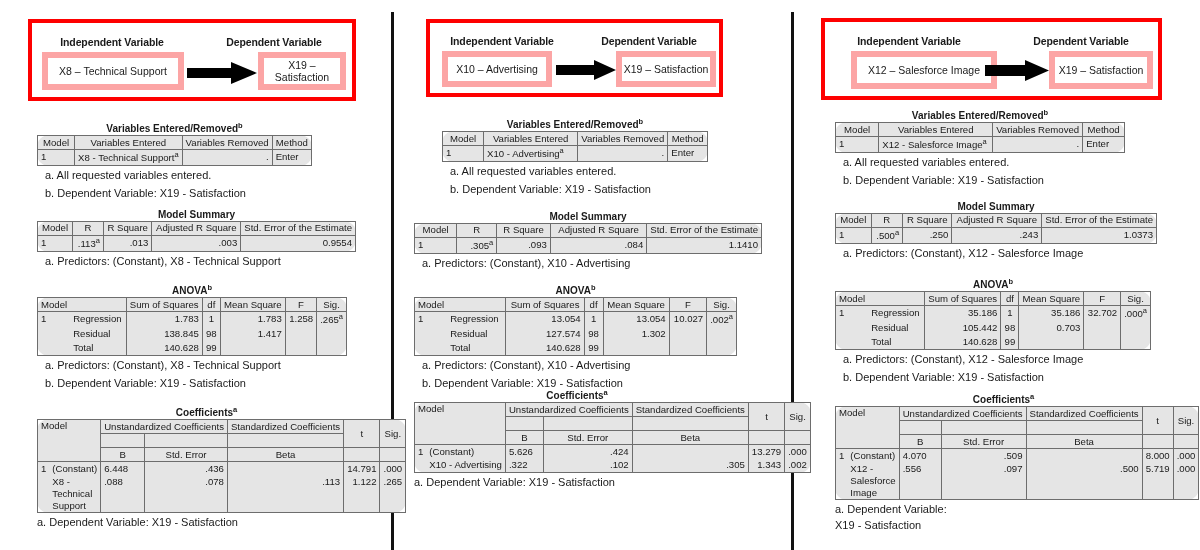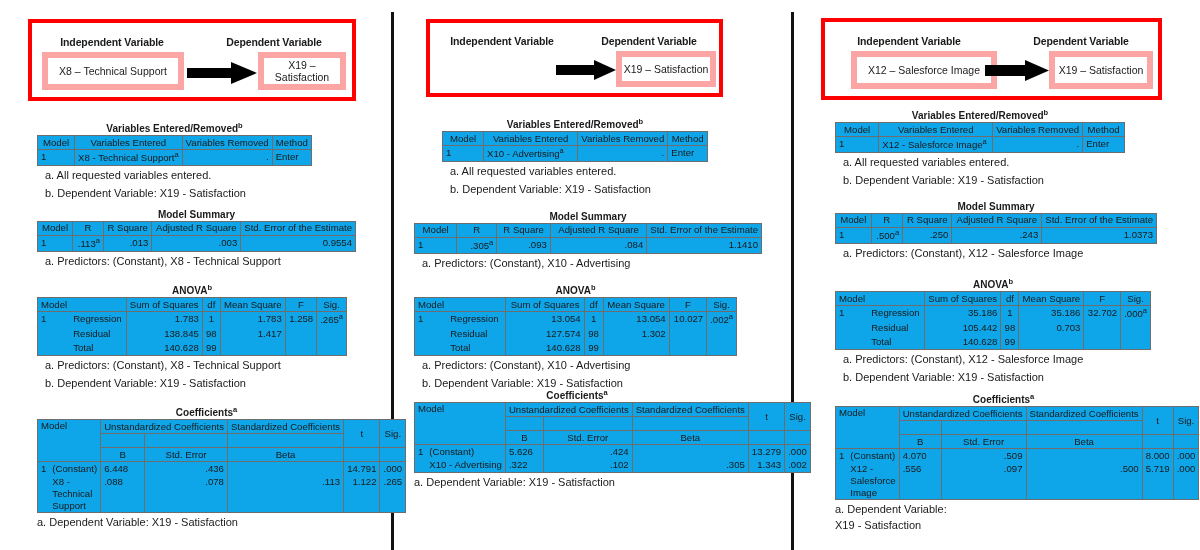--- a/index.html
+++ b/index.html
@@ -78,21 +78,22 @@
     font-weight: bold;
     text-align: center;
     margin-bottom: 1px;
     white-space: nowrap;
   }
   .tbl-title sup, .sup { font-size: 7.5px; vertical-align: super; }
   table.spss {
     border-collapse: collapse;
     font-size: 9.6px;
     width: 100%;
-    background: #0ea5e9;
+    background: #e5e5e5;
+    border-radius: 12px;
   }
   table.spss td, table.spss th {
     border: 1px solid #6d6d6d;
     padding: 0px 3px;
     font-weight: normal;
     line-height: 1.32;
     height: 14px;
     vertical-align: middle;
     white-space: nowrap;
   }
@@ -281,20 +282,23 @@
         </table>
       <div class="note" style="padding-left:0px;">a. Dependent Variable: X19 - Satisfaction</div>
     </div>
   </div>
 
   <div class="panel" id="panel-2">
 
     <div class="model-box" style="left:32px; top:19px; width:297px; height:78px;">
       <div class="model-inner">
         <div class="var-label" style="left:4px; top:12px; width:136px;">Independent Variable</div>
+        <div class="var-box" style="left:12px; top:28px; width:110px; height:36px;">
+          <span>X10 – Advertising</span>
+        </div>
         <svg class="arrow" style="left:126px; top:37px;" width="60" height="20" viewBox="0 0 60 20">
           <polygon points="0,5 38,5 38,0 60,10 38,20 38,15 0,15" fill="#000"></polygon>
         </svg>
         <div class="var-label" style="left:150px; top:12px; width:138px;">Dependent Variable</div>
         <div class="var-box" style="left:186px; top:28px; width:100px; height:36px;">
           <span>X19 – Satisfaction</span>
         </div>
       </div>
     </div>
 

